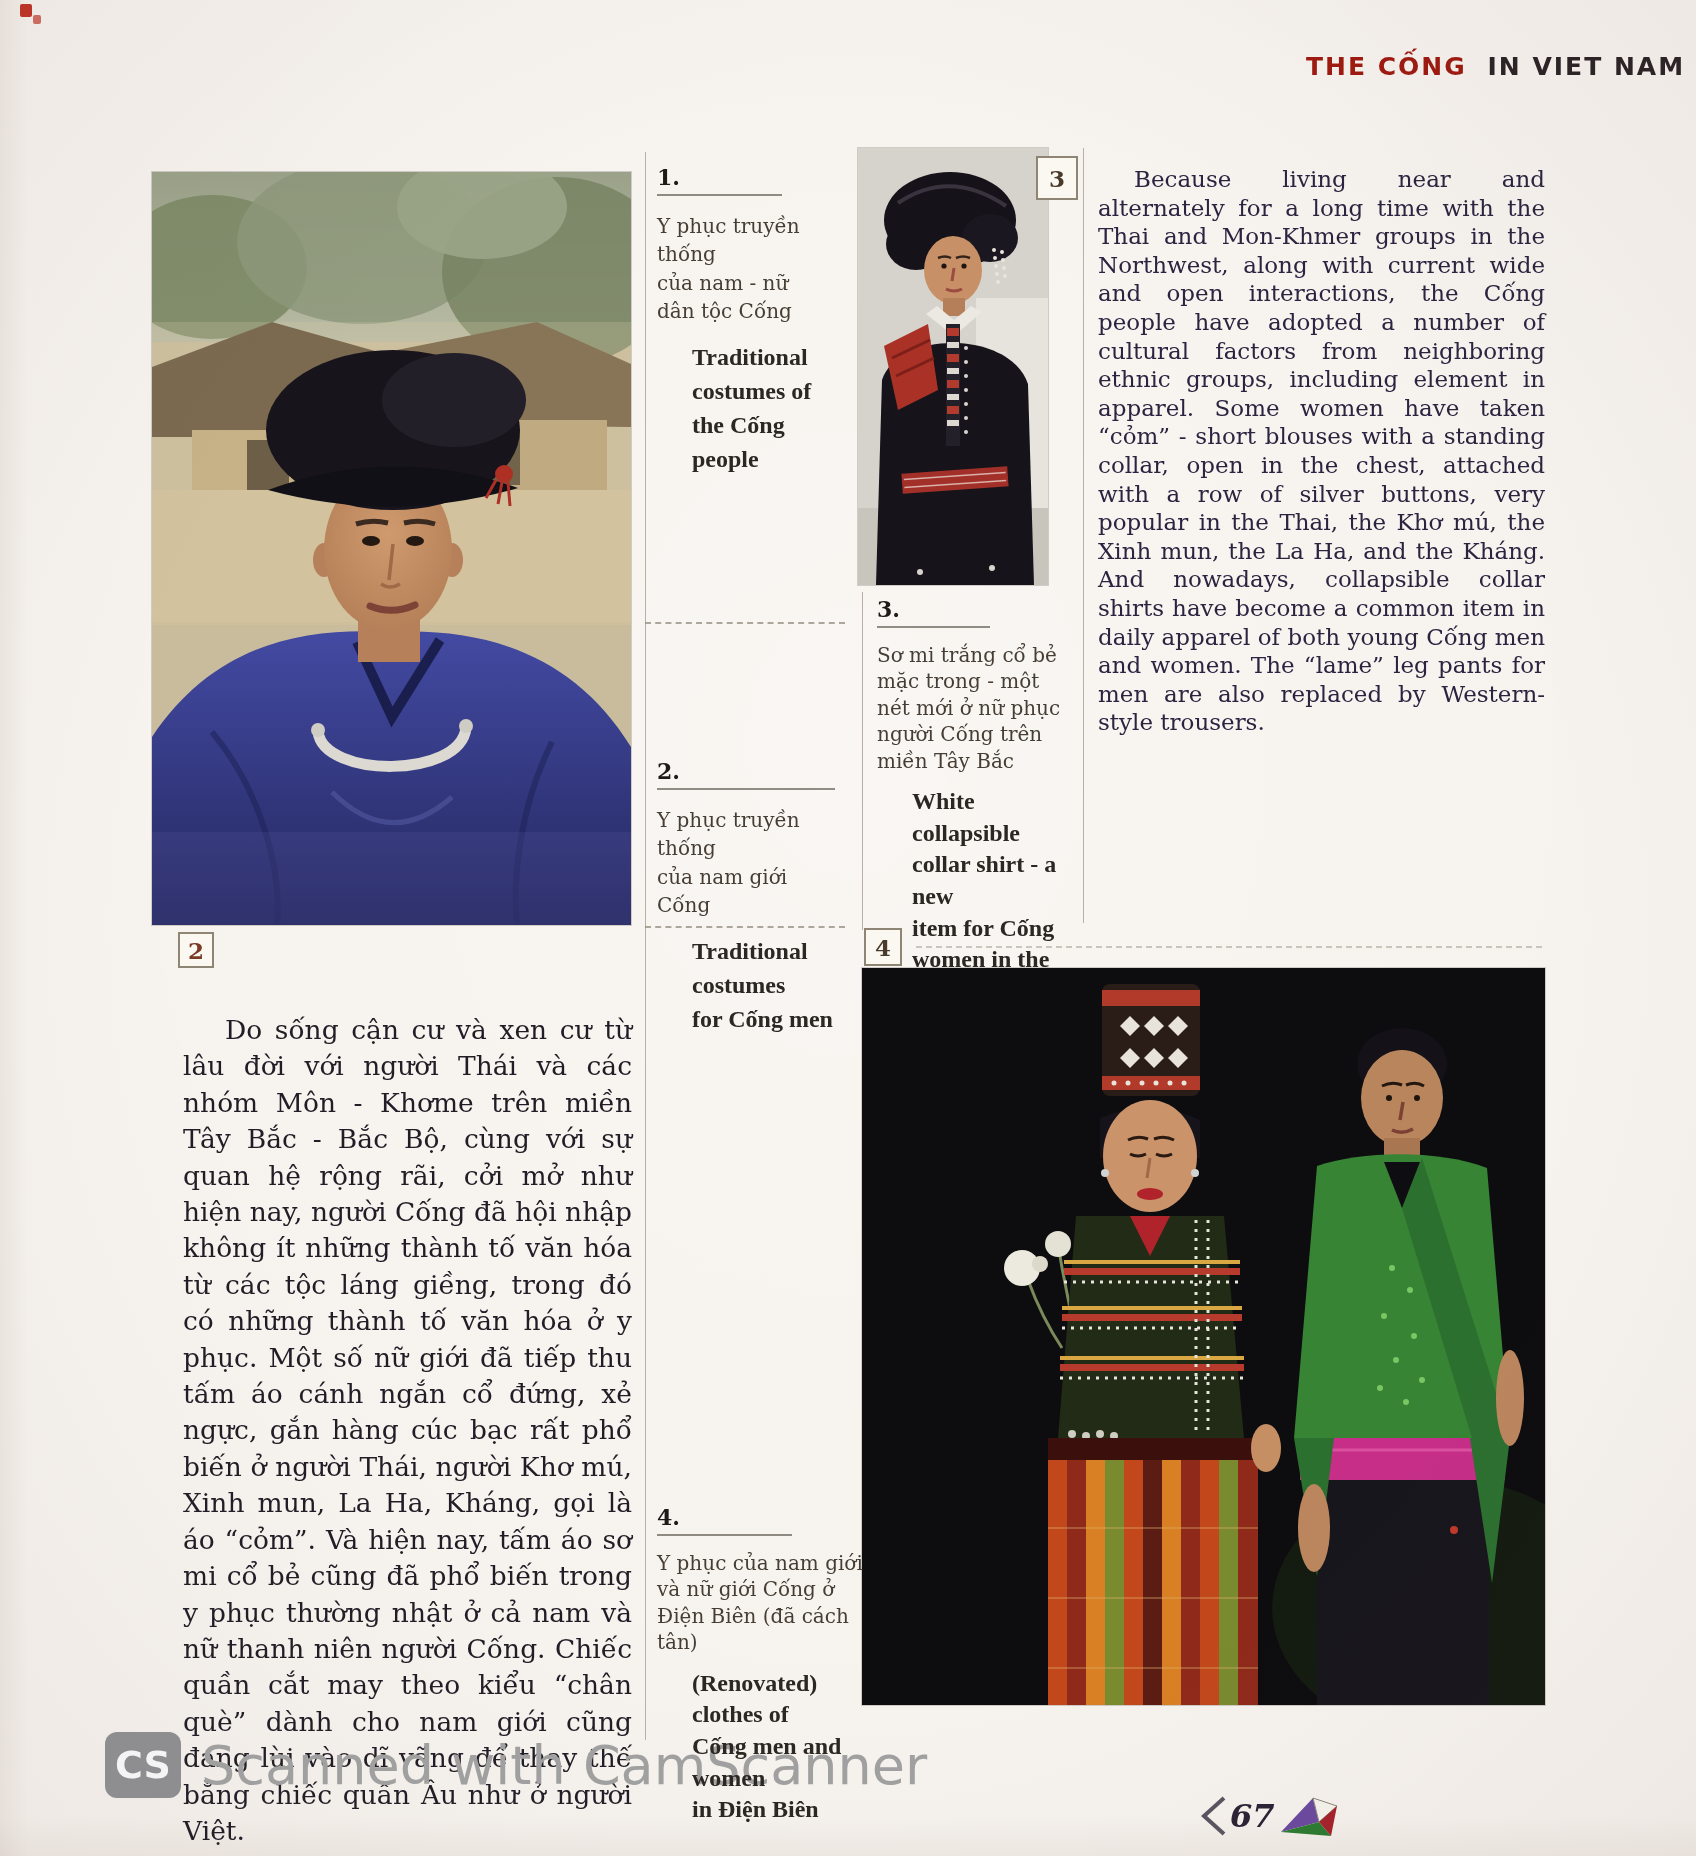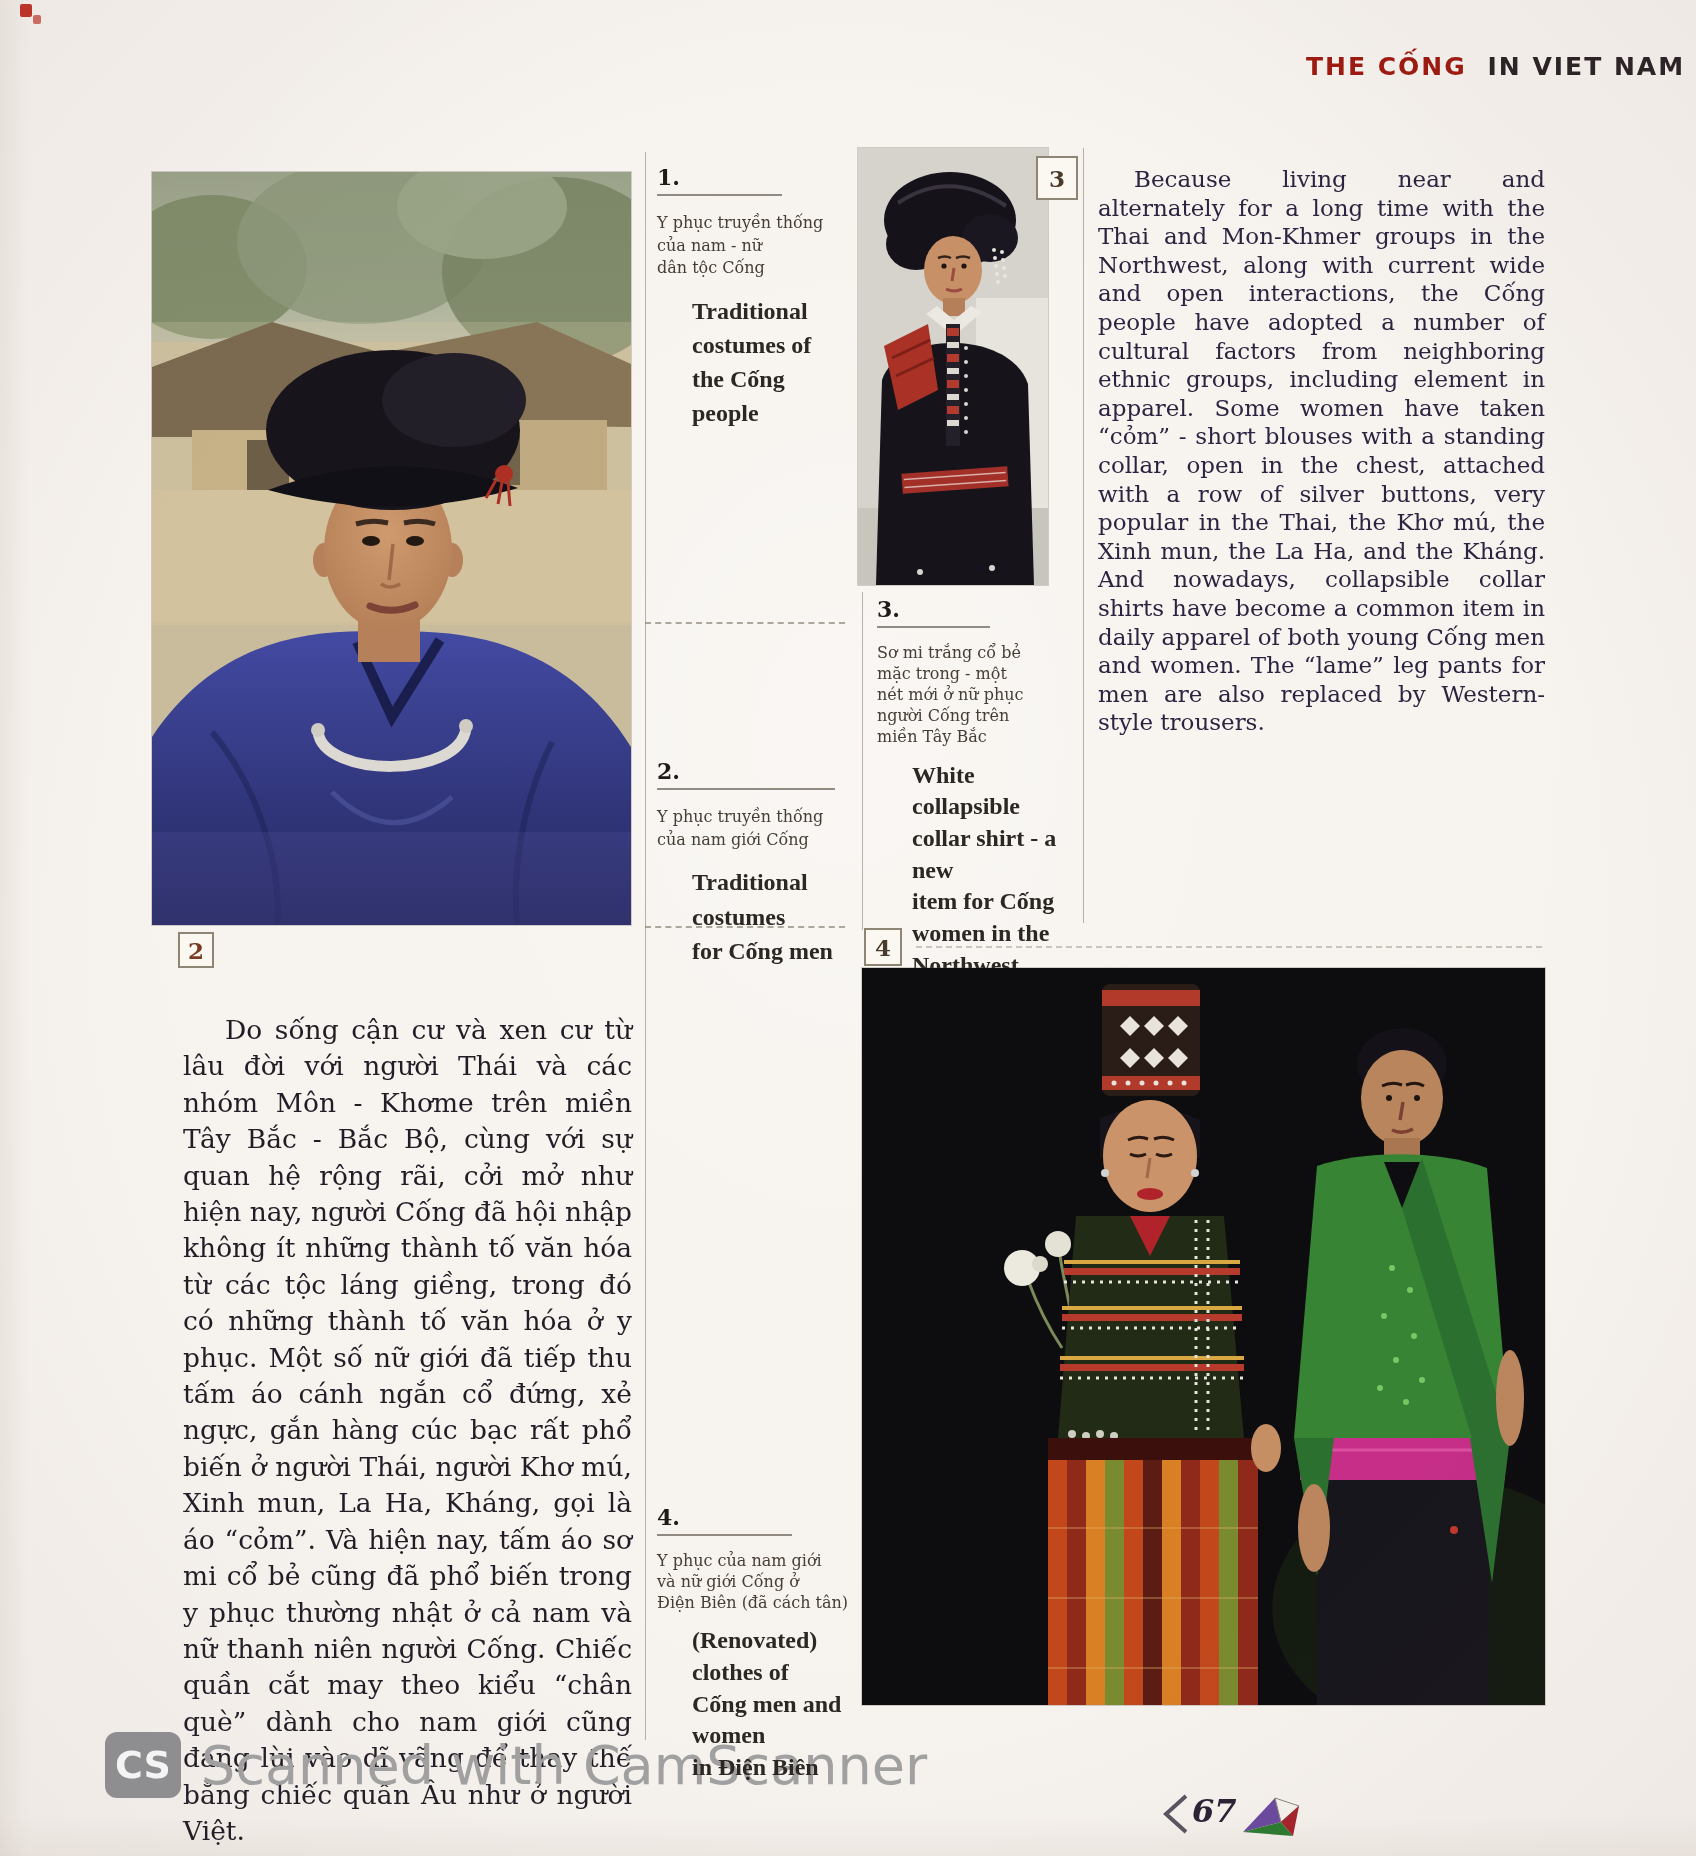--- a/index.html
+++ b/index.html
@@ -48,21 +48,21 @@
 
   
   .cap{width:185px;}
   .cap .num{
     font-family:"DejaVu Serif", serif;font-weight:bold;
     font-size:22px;color:#1d1a17;line-height:1;
   }
   .cap .rule{height:2px;background:#6e675d;opacity:.75;margin-top:6px;}
   .cap .vi{
     margin-top:16px;
-    font-family:"DejaVu Serif", serif;font-size:16px;line-height:1.42;
+    font-family:"DejaVu Serif", serif;font-size:20px;line-height:1.42;
     color:#463e35;white-space:pre-line;
   }
   .cap .en{
     margin-top:14px;
     font-family:Liberation Serif, serif;font-weight:bold;
     font-size:24px;line-height:1.42;color:#2b2723;white-space:pre-line;margin-left:35px;
   }
 
   
   .vrule{width:0;border-left:1.5px solid #a89f93;opacity:.8;}
@@ -87,21 +87,21 @@
     display:flex;align-items:center;justify-content:center;
     font-family:"DejaVu Sans", sans-serif;font-weight:bold;font-size:38px;color:#f4f4f4;
   }
   .wm-text{
     margin-left:20px;
     font-family:"DejaVu Sans", sans-serif;font-size:54px;color:#a0a0a0;
   }
 
   
   .pageno{
-    left:1162px;top:1792px;display:flex;align-items:flex-start;z-index:7;
+    left:1200px;top:1792px;display:flex;align-items:center;z-index:7;
   }
   .pageno .num{
     font-family:"DejaVu Serif", serif;font-style:italic;font-weight:bold;
     font-size:32px;color:#2c2336;margin:0 4px;
   } .z6{z-index:6;} .z7{z-index:7;}
 </style>
 </head>
 <body>
 
 <div class="page">

